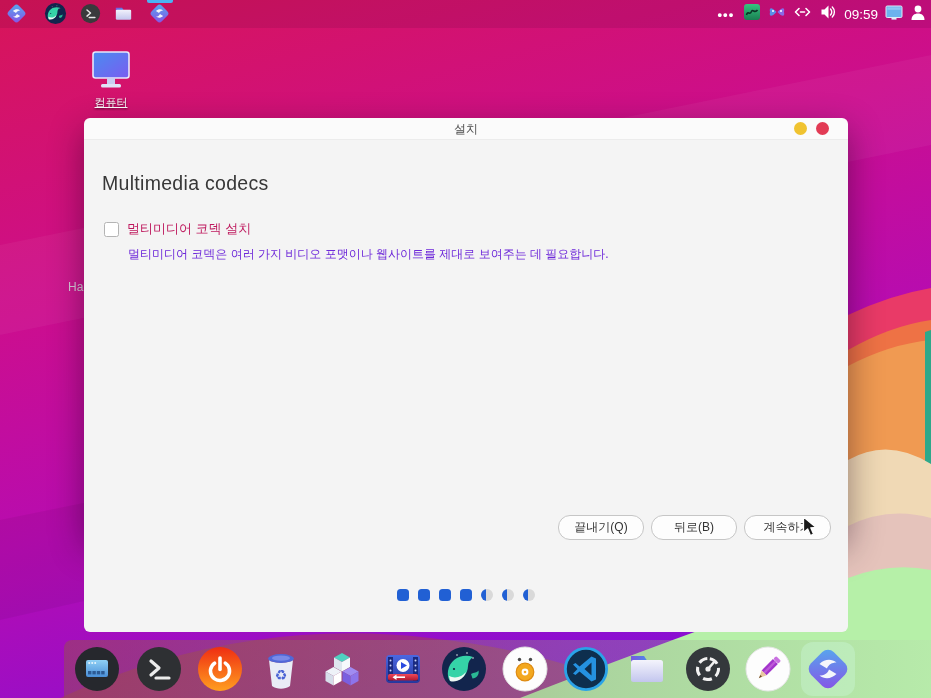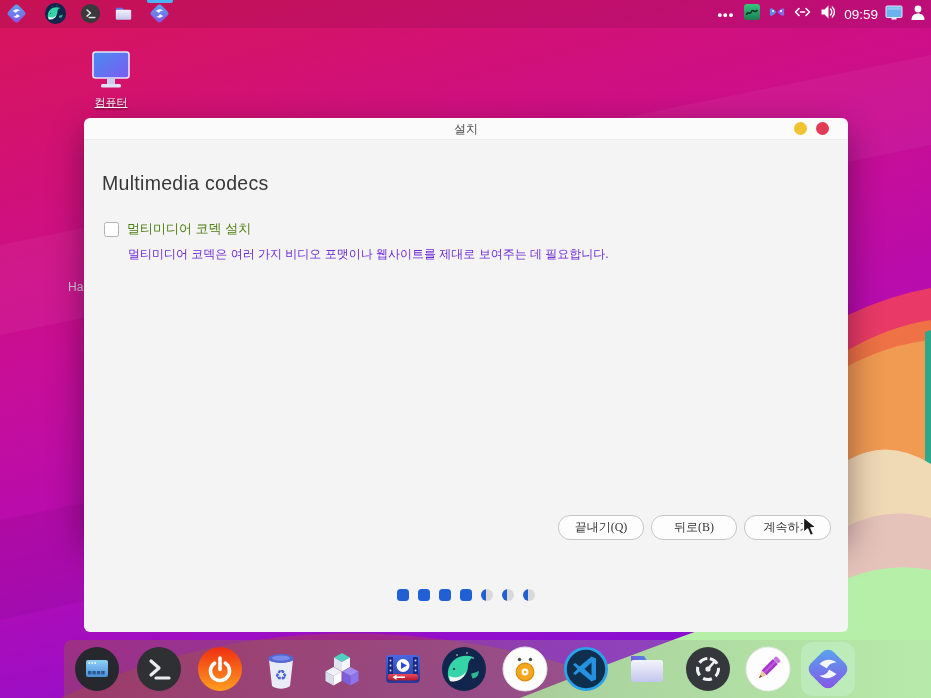--- a/index.html
+++ b/index.html
@@ -26,24 +26,24 @@
     border-radius:6px;box-shadow:0 12px 34px rgba(25,0,25,.45);}
   .titlebar{position:relative;height:21px;background:#fbfbfb;border-radius:6px 6px 0 0;border-bottom:1px solid #ececec;}
   .titlebar .title{position:absolute;left:0;right:0;top:3px;text-align:center;font-size:12px;color:#4a4a4a;}
   .tb-btn{position:absolute;top:4px;width:13px;height:13px;border-radius:50%;}
   .tb-min{right:41px;background:#f0c330;}
   .tb-close{right:19px;background:#e23b55;}
   .content{position:relative;height:492px;background:#f4f4f4;border-radius:0 0 6px 6px;}
   .heading{position:absolute;left:18px;top:32px;font-size:19.5px;color:#373737;letter-spacing:.3px;}
   .chk-row{position:absolute;left:20px;top:80px;display:flex;align-items:center;gap:8px;}
   .chk-box{width:13px;height:13px;background:#fff;border:1px solid #b4b4b4;border-radius:2.5px;}
-  .chk-lbl{font-size:13px;color:#4d7c0f;}
+  .chk-lbl{font-size:13px;color:#be185d;}
   .desc{position:absolute;left:44px;top:106px;font-size:12px;color:#6d28d9;}
   .btn{position:absolute;top:375px;height:25px;background:#fdfdfd;border:1px solid #c6c6c6;border-radius:12px;
-    font-size:12px;color:#333;display:flex;align-items:center;justify-content:center;box-sizing:border-box;font-family:Liberation Serif, serif;}
+    font-size:12px;color:#333;display:flex;align-items:center;justify-content:center;box-sizing:border-box;}
   .btn-quit{left:474px;width:86px;}
   .btn-back{left:567px;width:86px;}
   .btn-cont{left:660px;width:87px;}
   .dots{position:absolute;left:313px;top:449px;display:flex;gap:9px;}
   .pdot{width:12px;height:12px;}
   .pdot.full{background:#2160d4;border-radius:3.5px;}
   .pdot.half{background:linear-gradient(90deg,#2160d4 0 45%,#d9d9d9 45% 100%);border-radius:6px;}
 
   
   .dock{position:absolute;left:64px;top:640px;width:867px;height:58px;z-index:30;border-radius:8px 0 0 0;

